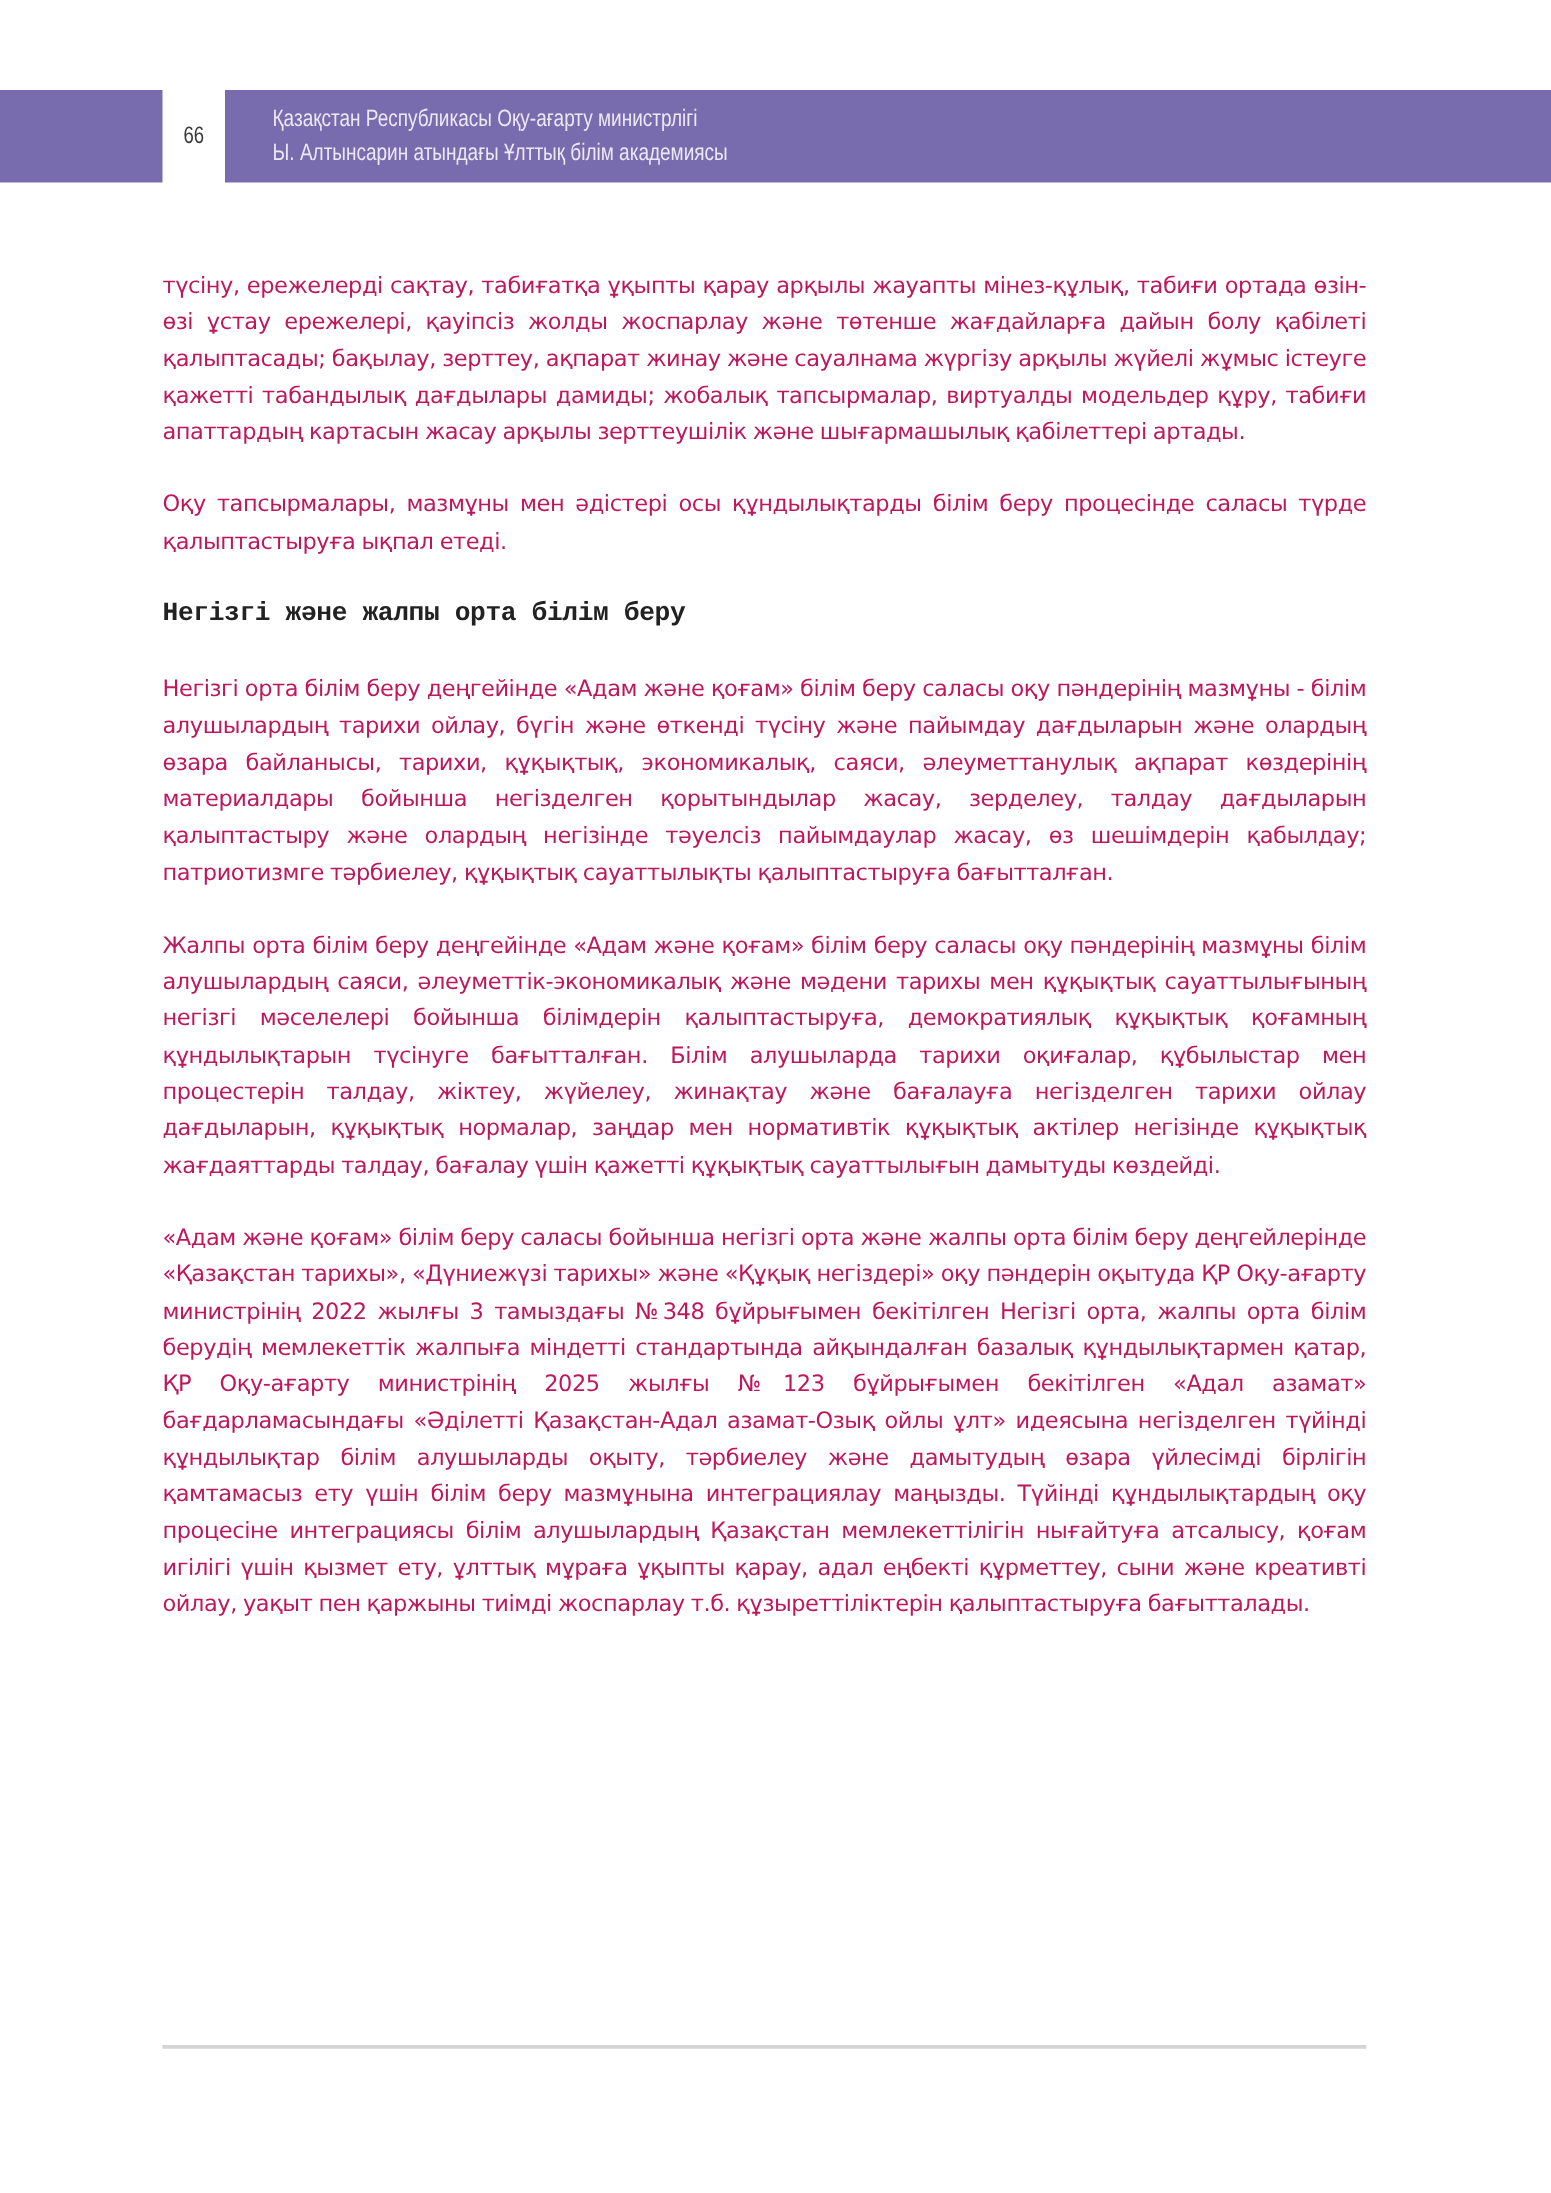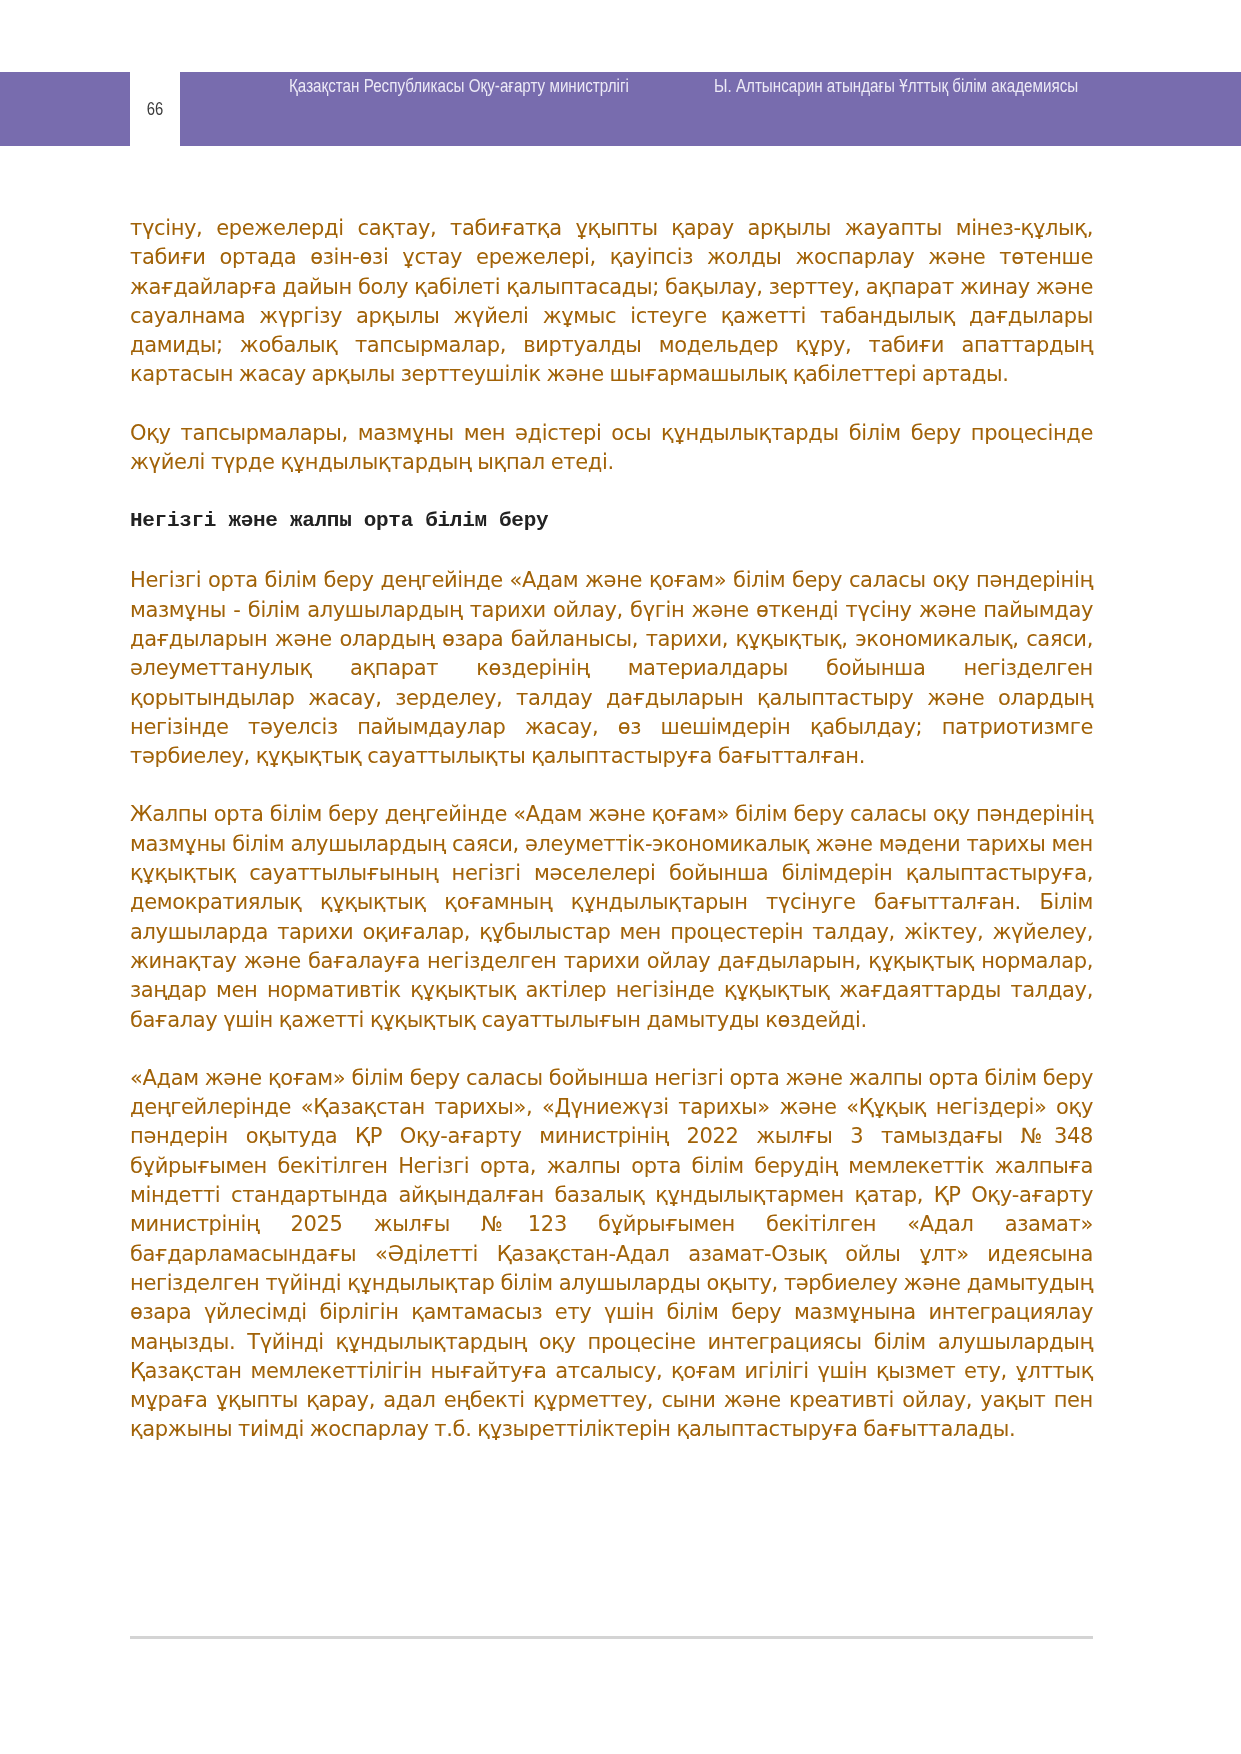--- a/index.html
+++ b/index.html
@@ -38,48 +38,48 @@
       transform: scaleX(0.78);
     }
     .hdr-right {
       position: absolute;
       left: 180px;
       top: 72px;
       right: 0;
       height: 74px;
       background: #786cae;
       display: flex;
-      flex-direction: row;
+      flex-direction: column;
       justify-content: center;
       padding-left: 38px;
       box-sizing: border-box;
     }
     .hdr-line {
       font-family: "Liberation Sans", sans-serif;
       font-size: 19px;
       line-height: 27px;
       color: #ece9f6;
       transform-origin: left center;
       transform: scaleX(0.8);
       white-space: nowrap;
     }
     .content {
       position: absolute;
       left: 130px;
       top: 214px;
       width: 963px;
     }
     .para {
-      font-size: 21px;
+      font-size: 18px;
       line-height: 29.3px;
       text-align: justify;
       margin: 0 0 29px 0;
       letter-spacing: -0.35px;
       word-spacing: -0.5px;
-      color: #a16207;
+      color: #be185d;
     }
     .heading {
       font-size: 21px;
       font-weight: bold;
       line-height: 29px;
       margin: 6px 0 31px 0;
       color: #222222;
       letter-spacing: -0.3px;
       font-family: Liberation Mono, monospace;
     }
@@ -97,20 +97,20 @@
 
 <div class="hdr-left"></div>
 <div class="hdr-page">66</div>
 <div class="hdr-right">
   <div class="hdr-line">Қазақстан Республикасы Оқу-ағарту министрлігі</div>
   <div class="hdr-line">Ы. Алтынсарин атындағы Ұлттық білім академиясы</div>
 </div>
 
 <div class="content">
   <p class="para">түсіну, ережелерді сақтау, табиғатқа ұқыпты қарау арқылы жауапты мінез-құлық, табиғи ортада өзін-өзі ұстау ережелері, қауіпсіз жолды жоспарлау және төтенше жағдайларға дайын болу қабілеті қалыптасады; бақылау, зерттеу, ақпарат жинау және сауалнама жүргізу арқылы жүйелі жұмыс істеуге қажетті табандылық дағдылары дамиды; жобалық тапсырмалар, виртуалды модельдер құру, табиғи апаттардың картасын жасау арқылы зерттеушілік және шығармашылық қабілеттері артады.</p>
-  <p class="para">Оқу тапсырмалары, мазмұны мен әдістері осы құндылықтарды білім беру процесінде жүйелі түрде құндылықтардың ықпал етеді.</p>
+  <p class="para">Оқу тапсырмалары, мазмұны мен әдістері осы құндылықтарды білім беру процесінде саласы түрде қалыптастыруға ықпал етеді.</p>
   <h2 class="heading">Негізгі және жалпы орта білім беру</h2>
   <p class="para">Негізгі орта білім беру деңгейінде «Адам және қоғам» білім беру саласы оқу пәндерінің мазмұны - білім алушылардың тарихи ойлау, бүгін және өткенді түсіну және пайымдау дағдыларын және олардың өзара байланысы, тарихи, құқықтық, экономикалық, саяси, әлеуметтанулық ақпарат көздерінің материалдары бойынша негізделген қорытындылар жасау, зерделеу, талдау дағдыларын қалыптастыру және олардың негізінде тәуелсіз пайымдаулар жасау, өз шешімдерін қабылдау; патриотизмге тәрбиелеу, құқықтық сауаттылықты қалыптастыруға бағытталған.</p>
   <p class="para">Жалпы орта білім беру деңгейінде «Адам және қоғам» білім беру саласы оқу пәндерінің мазмұны білім алушылардың саяси, әлеуметтік-экономикалық және мәдени тарихы мен құқықтық сауаттылығының негізгі мәселелері бойынша білімдерін қалыптастыруға, демократиялық құқықтық қоғамның құндылықтарын түсінуге бағытталған. Білім алушыларда тарихи оқиғалар, құбылыстар мен процестерін талдау, жіктеу, жүйелеу, жинақтау және бағалауға негізделген тарихи ойлау дағдыларын, құқықтық нормалар, заңдар мен нормативтік құқықтық актілер негізінде құқықтық жағдаяттарды талдау, бағалау үшін қажетті құқықтық сауаттылығын дамытуды көздейді.</p>
   <p class="para">«Адам және қоғам» білім беру саласы бойынша негізгі орта және жалпы орта білім беру деңгейлерінде «Қазақстан тарихы», «Дүниежүзі тарихы» және «Құқық негіздері» оқу пәндерін оқытуда ҚР Оқу-ағарту министрінің 2022 жылғы 3 тамыздағы №348 бұйрығымен бекітілген Негізгі орта, жалпы орта білім берудің мемлекеттік жалпыға міндетті стандартында айқындалған базалық құндылықтармен қатар, ҚР Оқу-ағарту министрінің 2025 жылғы №123 бұйрығымен бекітілген «Адал азамат» бағдарламасындағы  «Әділетті Қазақстан-Адал азамат-Озық ойлы ұлт» идеясына негізделген түйінді құндылықтар білім алушыларды оқыту, тәрбиелеу және дамытудың өзара үйлесімді бірлігін қамтамасыз ету үшін білім беру мазмұнына интеграциялау маңызды.  Түйінді құндылықтардың оқу процесіне интеграциясы білім алушылардың Қазақстан мемлекеттілігін нығайтуға атсалысу, қоғам игілігі үшін қызмет ету, ұлттық мұраға ұқыпты қарау, адал еңбекті құрметтеу, сыни және креативті ойлау, уақыт пен қаржыны тиімді жоспарлау т.б. құзыреттіліктерін қалыптастыруға бағытталады.</p>
 </div>
 
 <div class="footer-rule"></div>
 
 </body></html>

